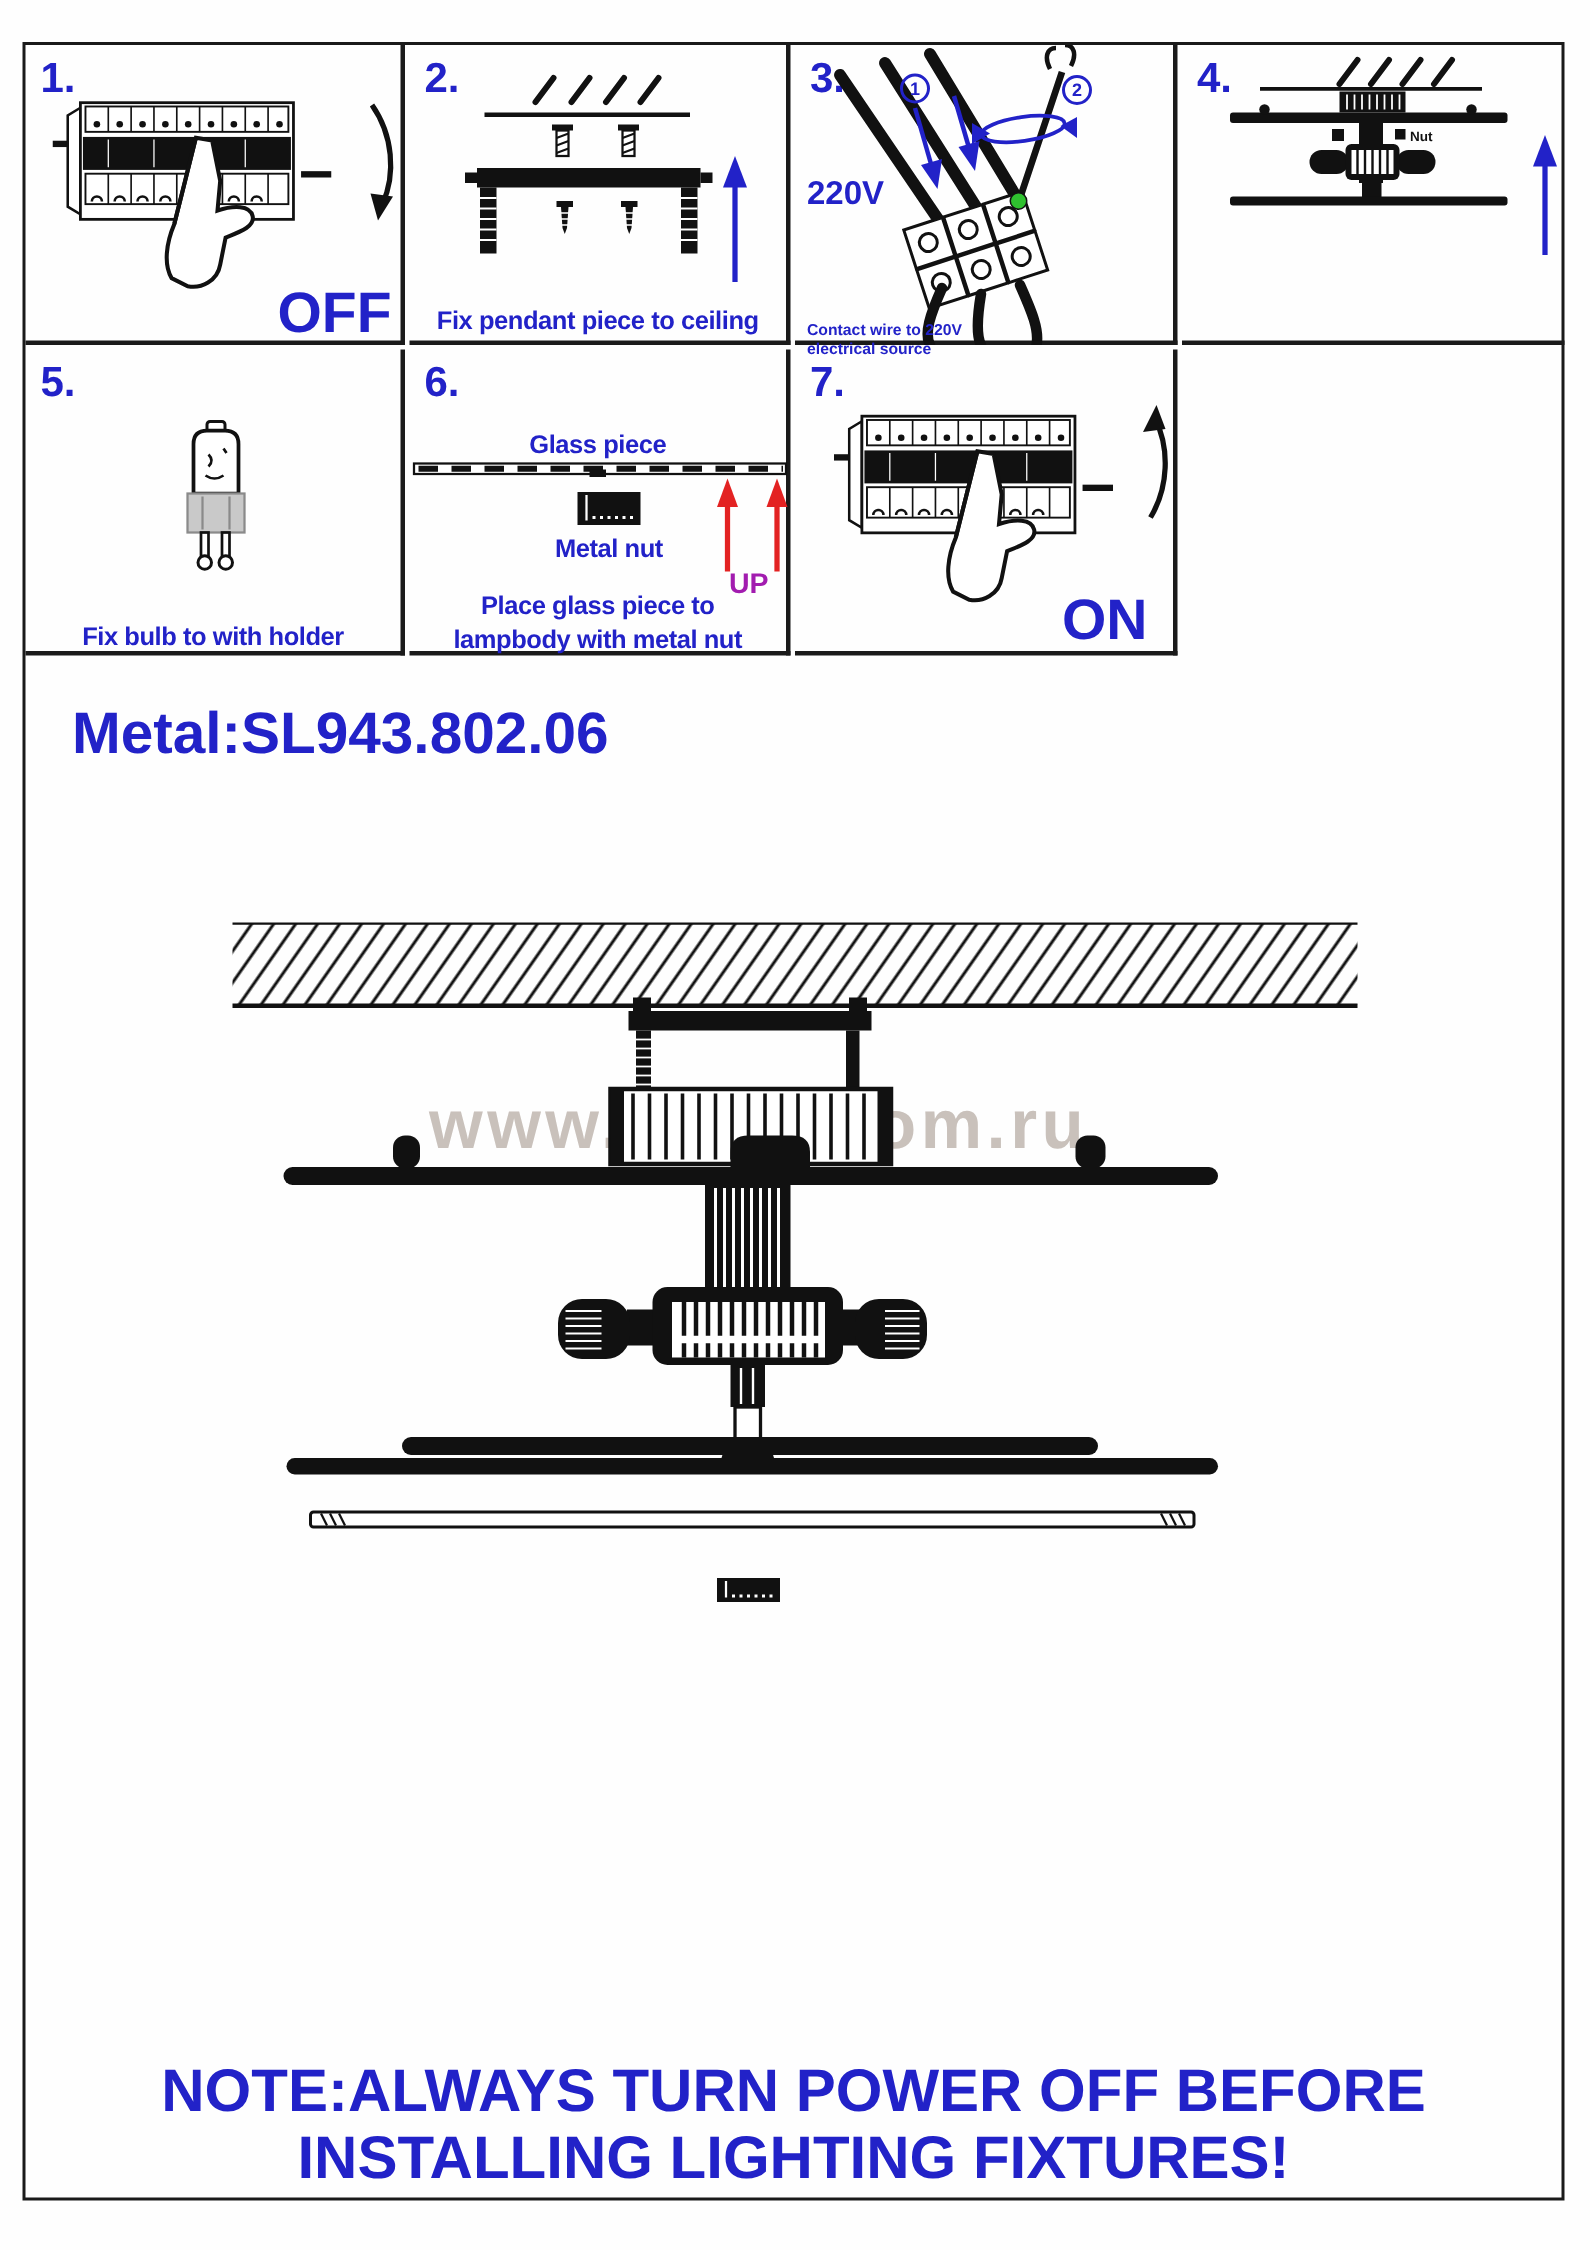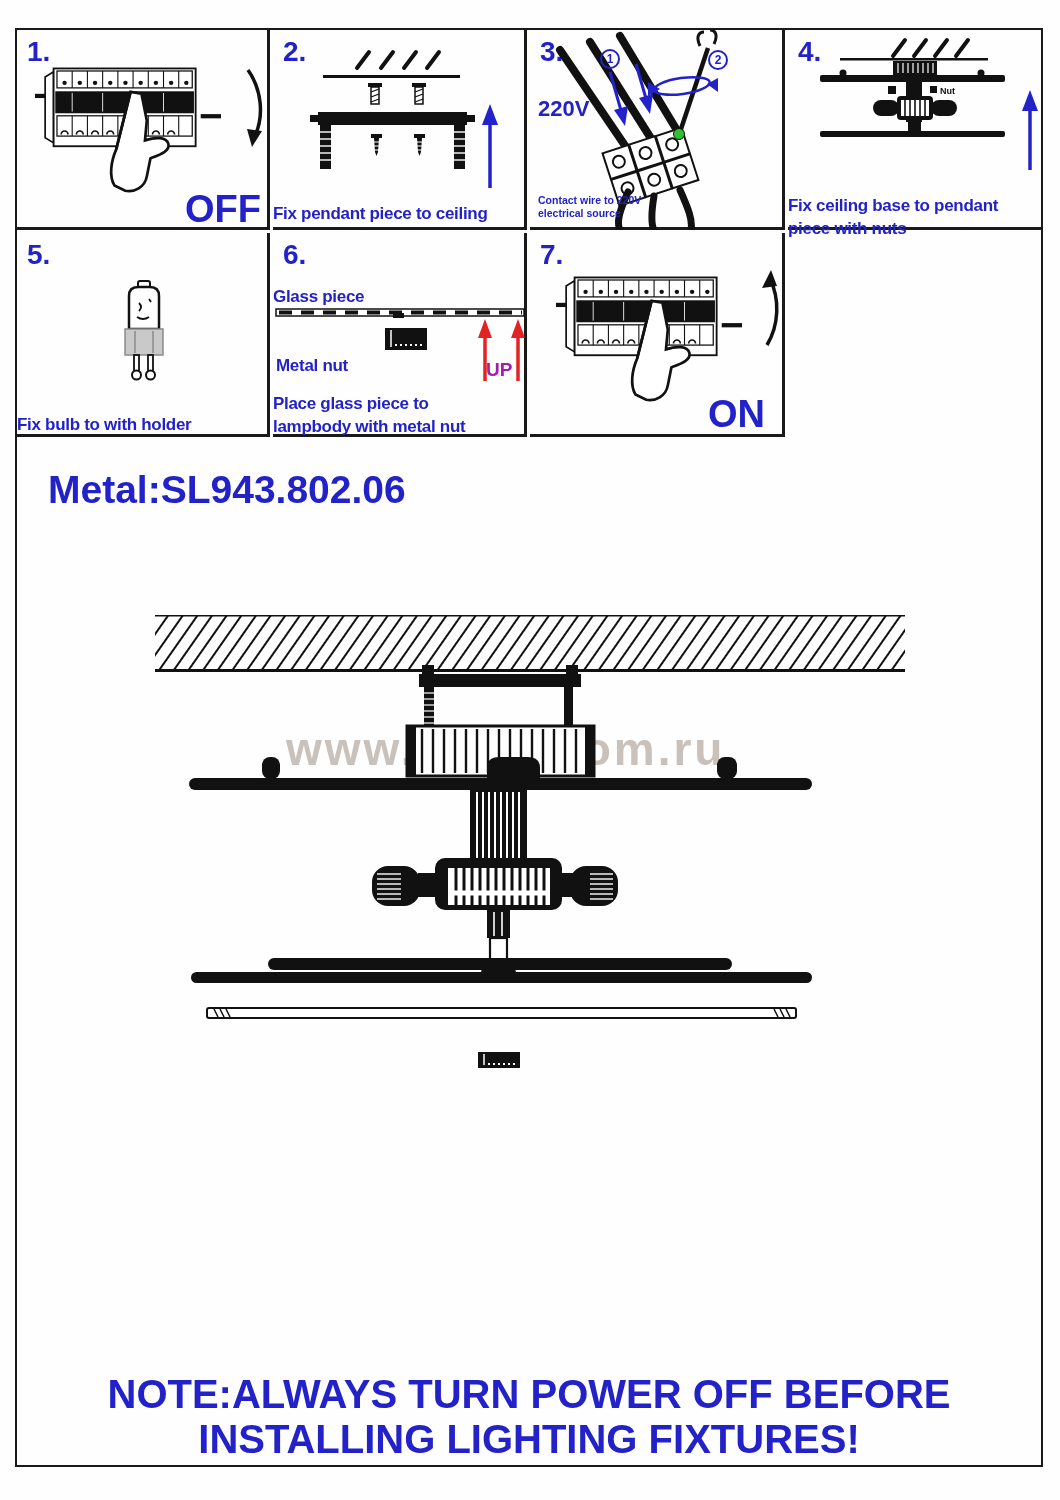--- a/index.html
+++ b/index.html
@@ -4,25 +4,25 @@
 <style>
   html,body{margin:0;padding:0;background:#ffffff;}
   #sheet{position:relative;width:1060px;height:1500px;background:#fefefe;
          font-family:"Liberation Sans",sans-serif;overflow:hidden;}
   .page-border{position:absolute;left:15px;top:28px;width:1024px;height:1435px;
                border:2px solid #1a1a1a;}
   .cell{position:absolute;background:transparent;box-sizing:border-box;}
   .bR{border-right:3px solid #1a1a1a;}
   .bB{border-bottom:3px solid #1a1a1a;}
   .stepnum{position:absolute;left:10px;top:6px;font-size:28px;font-weight:bold;color:var(--blue);}
-  .cap{position:absolute;width:100%;text-align:left;font-weight:bold;color:var(--blue);
+  .cap{position:absolute;width:100%;text-align:center;font-weight:bold;color:var(--blue);
        font-size:17px;line-height:23px;letter-spacing:-0.3px;}
   .bigstate{position:absolute;font-size:38px;font-weight:bold;color:var(--blue);}
   .panel-svg{position:absolute;left:0;top:0;}
-  .txt{position:absolute;font-weight:bold;color:var(--blue);}
+  .txt{position:absolute;font-weight:bold;color:var(--blue);margin-top:20px;}
   #watermark{position:absolute;left:286px;top:722px;font-size:46px;font-weight:bold;
              letter-spacing:3px;color:#c9c1bb;z-index:1;}
   #model{position:absolute;left:48px;top:468px;font-size:39px;font-weight:bold;color:var(--blue);}
   #note{position:absolute;left:17px;top:1372px;width:1024px;text-align:center;
         font-size:40px;font-weight:bold;color:var(--blue);line-height:45px;}
   #diagram{position:absolute;left:150px;top:610px;z-index:2;}
 </style>
 </head>
 <body>
 
@@ -274,24 +274,20 @@
           <line x1="137" y1="70" x2="137" y2="86"></line>
         </g>
       </g>
       <rect x="120" y="90" width="13" height="12" fill="#111"></rect>
       <rect x="32" y="101" width="185" height="6" rx="2" fill="#111"></rect>
       <g>
         <line x1="242" y1="140" x2="242" y2="76" stroke="#2222c8" stroke-width="3.5"></line>
         <polygon points="234,81 250,81 242,60" fill="#2222c8"></polygon>
       </g>
     </svg>
-    <div class="cap" style="top:164px">
-      <div>Fix ceiling base to pendant</div>
-      <div>piece with nuts</div>
-    </div>
   </div>
 
   <div class="cell bR bB" style="left:17px;top:233px;width:253px;height:204px">
     <span class="stepnum">5.</span>
     <svg class="panel-svg" width="253" height="204" viewBox="0 0 253 204">
       <rect x="121" y="48" width="12" height="7" rx="2" fill="white" stroke="#111" stroke-width="2"></rect>
       <path d="M112,96 L112,63 Q112,54 121,54 L133,54 Q142,54 142,63 L142,96 Z" fill="white" stroke="#111" stroke-width="2.5"></path>
       <path d="M122,70 q4,4 0,8 M132,66 l2,3 M120,84 q6,4 12,0" fill="none" stroke="#111" stroke-width="1.8"></path>
       <rect x="108" y="96" width="38" height="26" fill="#c9c9c9" stroke="#8a8a8a" stroke-width="1.5"></rect>
       <line x1="118" y1="98" x2="118" y2="120" stroke="#8a8a8a" stroke-width="1.5"></line>

